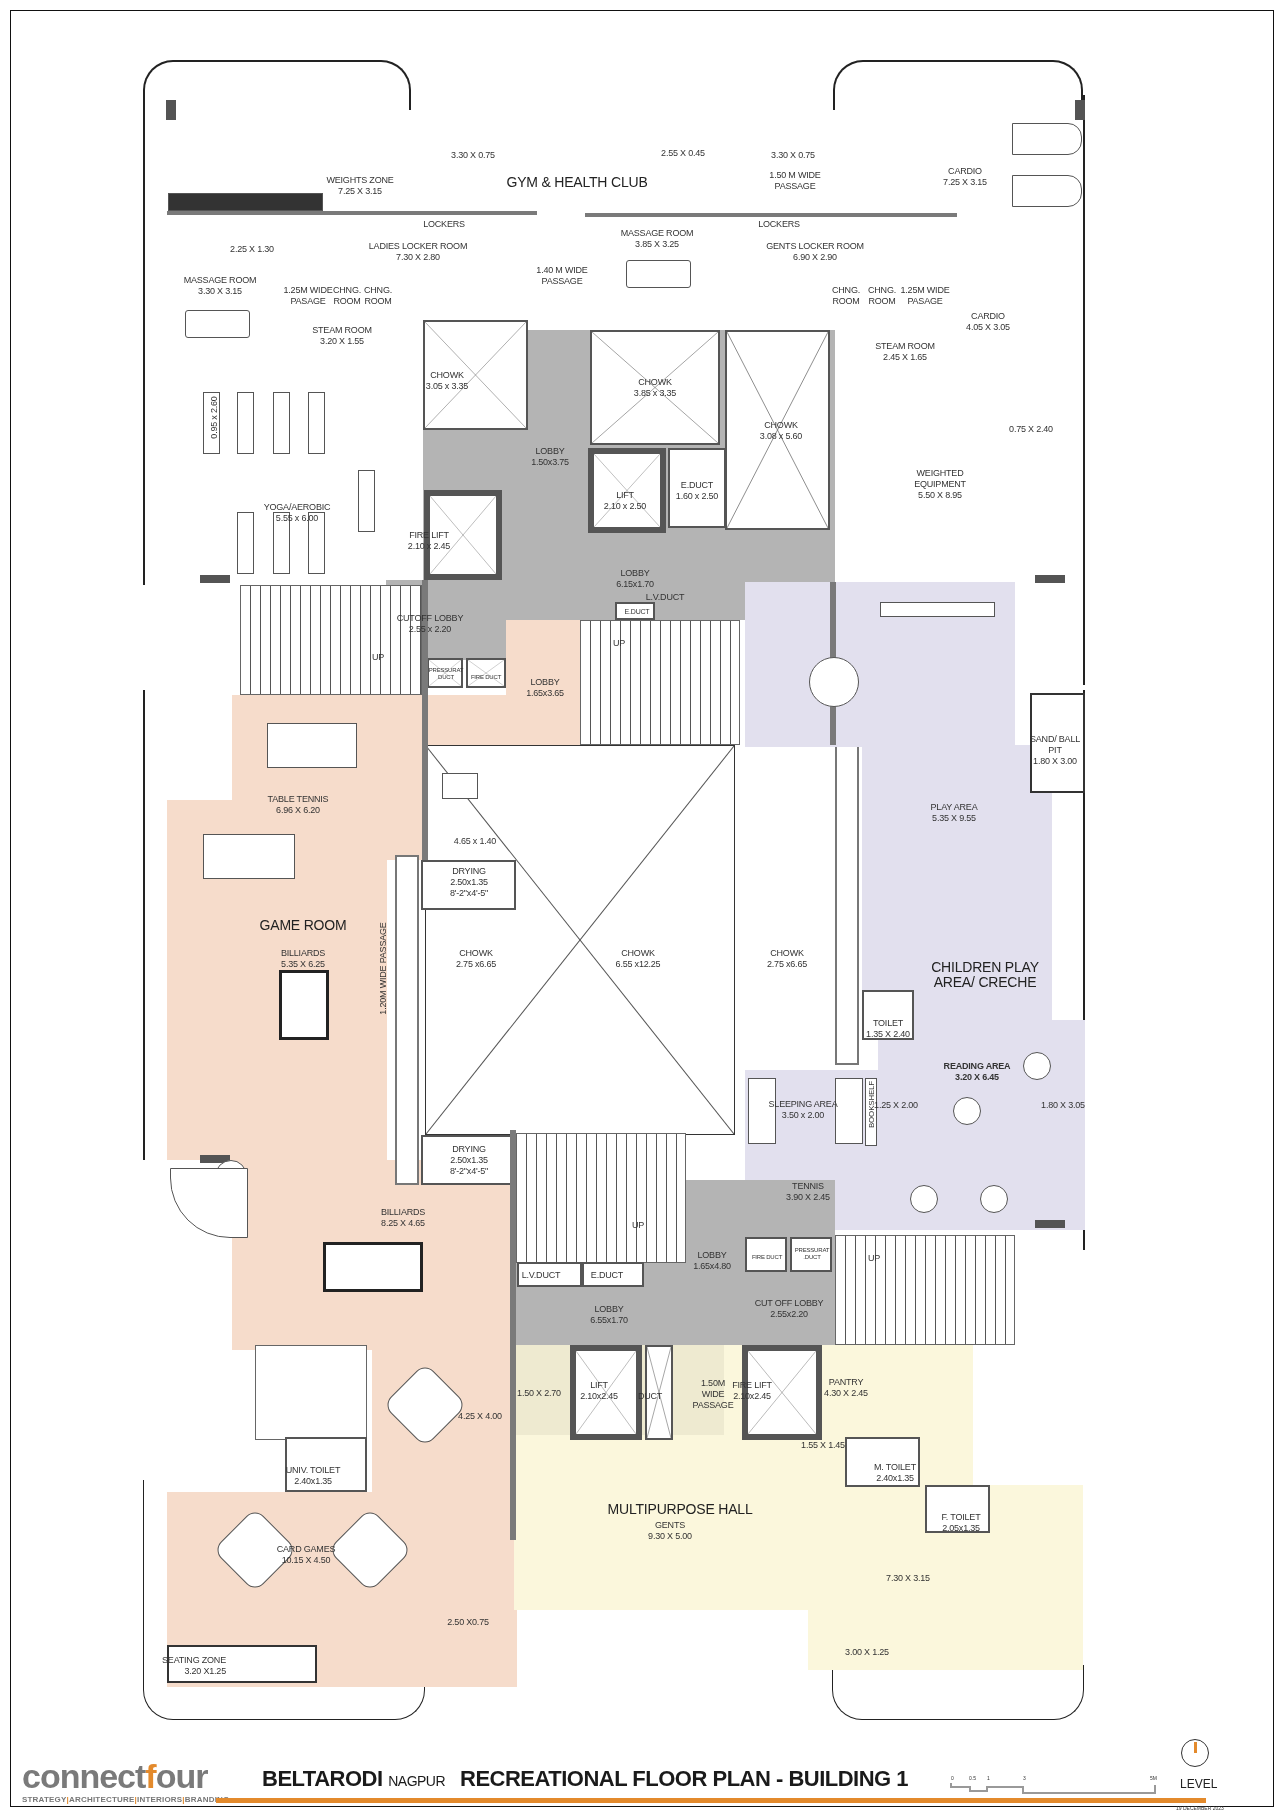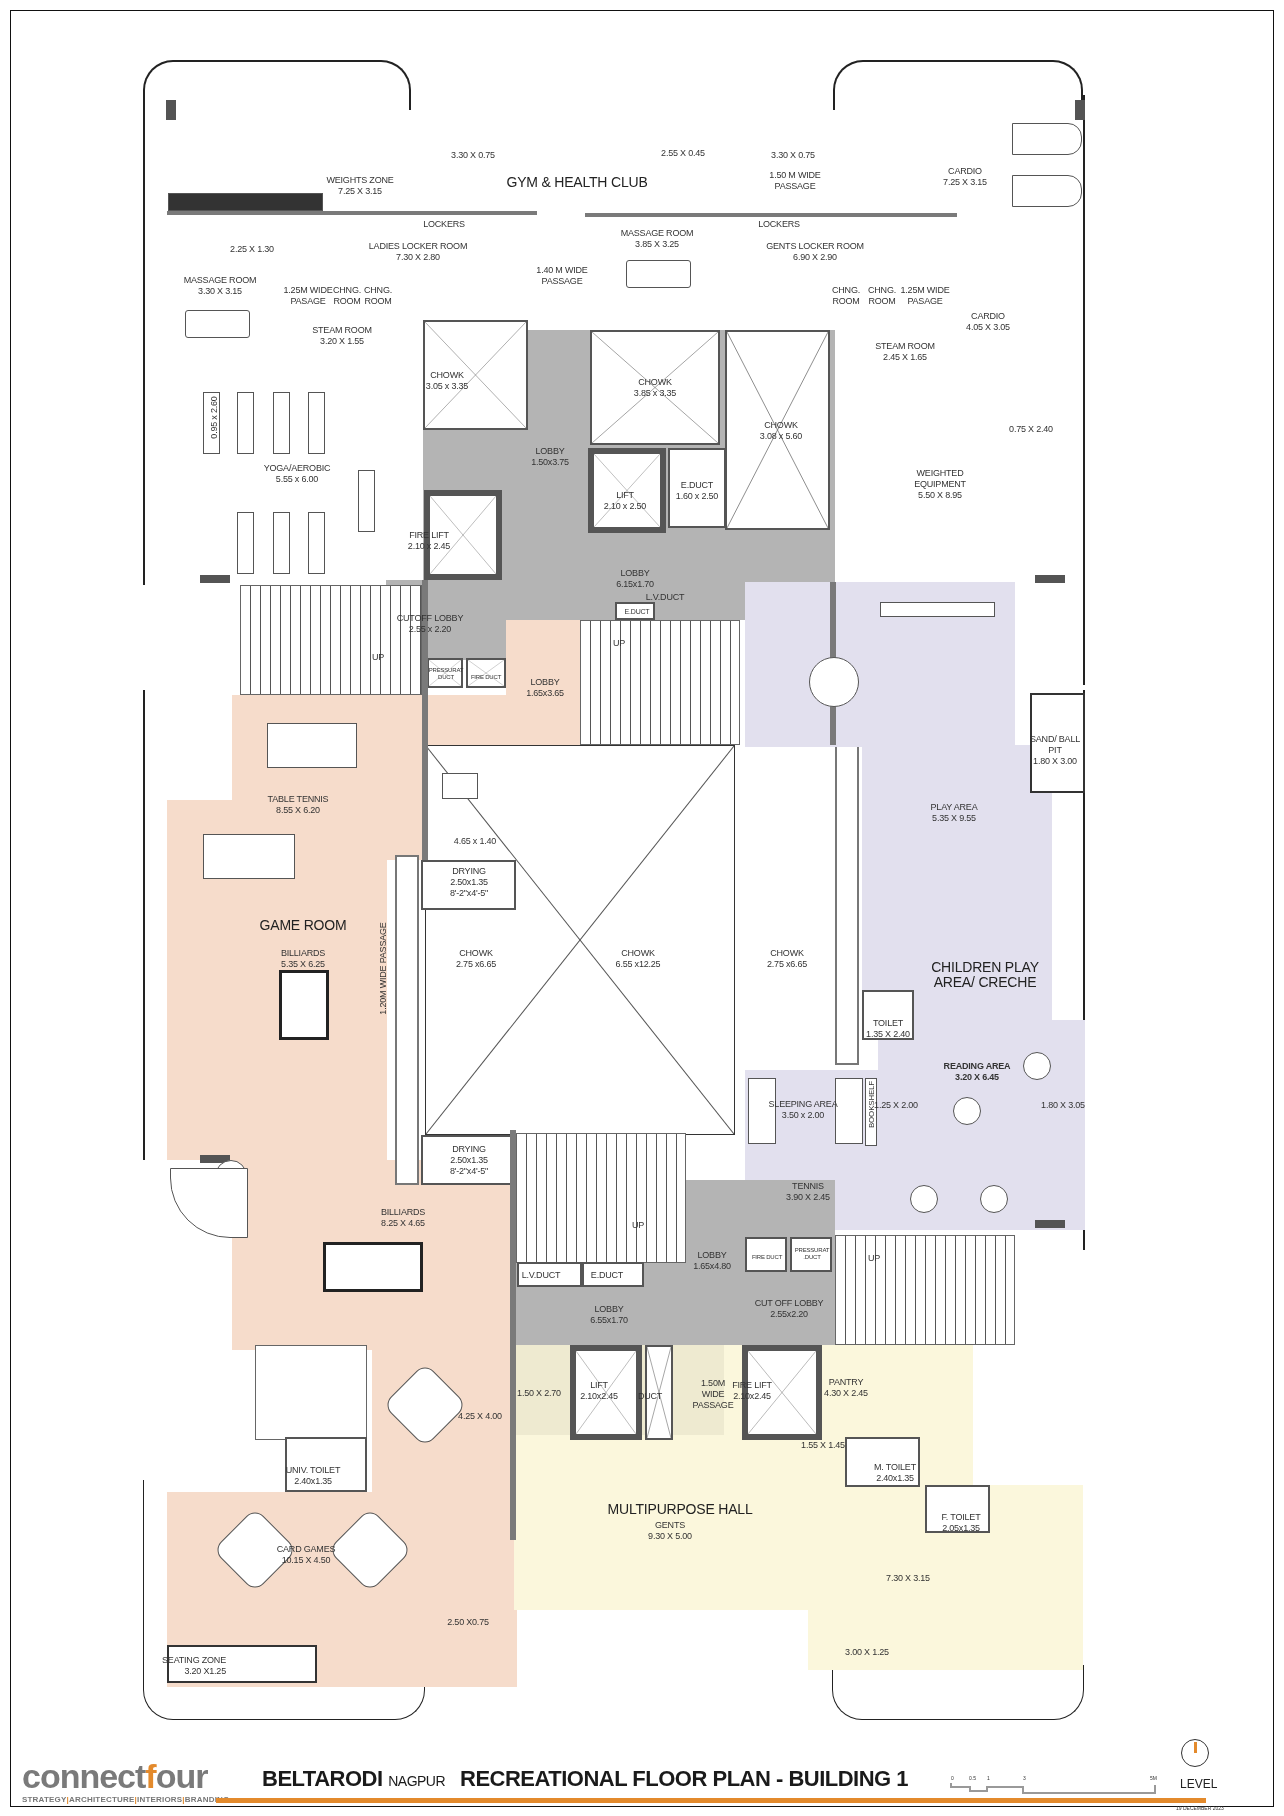--- a/index.html
+++ b/index.html
@@ -233,21 +233,21 @@
   <div class="lbl" style="left:342px;top:325px;"><span>STEAM ROOM</span><br><span>3.20 X 1.55</span></div>
   <div class="lbl" style="left:562px;top:265px;"><span>1.40 M WIDE</span><br><span>PASSAGE</span></div>
   <div class="lbl" style="left:657px;top:228px;"><span>MASSAGE ROOM</span><br><span>3.85 X 3.25</span></div>
   <div class="lbl" style="left:779px;top:219px;">LOCKERS</div>
   <div class="lbl" style="left:815px;top:241px;"><span>GENTS LOCKER ROOM</span><br><span>6.90 X 2.90</span></div>
   <div class="lbl" style="left:846px;top:285px;"><span>CHNG.</span><br><span>ROOM</span></div>
   <div class="lbl" style="left:882px;top:285px;"><span>CHNG.</span><br><span>ROOM</span></div>
   <div class="lbl" style="left:925px;top:285px;"><span>1.25M WIDE</span><br><span>PASAGE</span></div>
   <div class="lbl" style="left:905px;top:341px;"><span>STEAM ROOM</span><br><span>2.45 X 1.65</span></div>
   <div class="lbl" style="left:988px;top:311px;"><span>CARDIO</span><br><span>4.05 X 3.05</span></div>
-  <div class="lbl" style="left:297px;top:463px;"><span>YOGA/AEROBIC</span><br><span>5.55 x 6.00</span></div>
+  <div class="lbl" style="left:297px;top:502px;"><span>YOGA/AEROBIC</span><br><span>5.55 x 6.00</span></div>
   <div class="lbl vert" style="left:214px;top:412px;">0.95 x 2.60</div>
   <div class="lbl" style="left:940px;top:468px;text-align:center;"><span>WEIGHTED</span><br><span>EQUIPMENT</span><br><span>5.50 X 8.95</span></div>
   <div class="lbl" style="left:1031px;top:424px;">0.75 X 2.40</div>
 
   <div class="lbl" style="left:447px;top:370px;"><span>CHOWK</span><br><span>3.05 x 3.35</span></div>
   <div class="lbl" style="left:655px;top:377px;"><span>CHOWK</span><br><span>3.85 x 3.35</span></div>
   <div class="lbl" style="left:781px;top:420px;"><span>CHOWK</span><br><span>3.08 x 5.60</span></div>
   <div class="lbl" style="left:550px;top:446px;"><span>LOBBY</span><br><span>1.50x3.75</span></div>
   <div class="lbl" style="left:625px;top:490px;"><span>LIFT</span><br><span>2.10 x 2.50</span></div>
   <div class="lbl" style="left:697px;top:480px;"><span>E.DUCT</span><br><span>1.60 x 2.50</span></div>
@@ -256,21 +256,21 @@
   <div class="lbl" style="left:665px;top:592px;">L.V.DUCT</div>
   <div class="lbl" style="left:637px;top:606px;font-size:7px;">E.DUCT</div>
   <div class="lbl" style="left:430px;top:613px;"><span>CUTOFF LOBBY</span><br><span>2.55 x 2.20</span></div>
   <div class="lbl" style="left:446px;top:667px;font-size:6px;line-height:7px;"><span>PRESSURAT</span><br><span>DUCT</span></div>
   <div class="lbl" style="left:486px;top:672px;font-size:6px;">FIRE DUCT</div>
   <div class="lbl" style="left:545px;top:677px;"><span>LOBBY</span><br><span>1.65x3.65</span></div>
   <div class="lbl" style="left:378px;top:652px;">UP</div>
   <div class="lbl" style="left:619px;top:638px;">UP</div>
 
   <div class="lbl big" style="left:303px;top:918px;text-align:right;">GAME ROOM</div>
-  <div class="lbl" style="left:298px;top:794px;"><span>TABLE TENNIS</span><br><span>8.55 X 6.20</span></div>
+  <div class="lbl" style="left:298px;top:794px;"><span>TABLE TENNIS</span><br><span>6.96 X 6.20</span></div>
   <div class="lbl" style="left:465px;top:836px;margin-left:10px;">4.65 x 1.40</div>
   <div class="lbl" style="left:303px;top:948px;"><span>BILLIARDS</span><br><span>5.35 X 6.25</span></div>
   <div class="lbl vert" style="left:383px;top:963px;">1.20M WIDE PASSAGE</div>
   <div class="lbl" style="left:403px;top:1207px;"><span>BILLIARDS</span><br><span>8.25 X 4.65</span></div>
   <div class="lbl" style="left:480px;top:1411px;">4.25 X 4.00</div>
   <div class="lbl" style="left:313px;top:1465px;"><span>UNIV. TOILET</span><br><span>2.40x1.35</span></div>
   <div class="lbl" style="left:306px;top:1544px;"><span>CARD GAMES</span><br><span>10.15 X 4.50</span></div>
   <div class="lbl" style="left:468px;top:1617px;">2.50 X0.75</div>
   <div class="lbl" style="left:194px;top:1655px;text-align:right;"><span>SEATING ZONE</span><br><span>3.20 X1.25</span></div>
 

